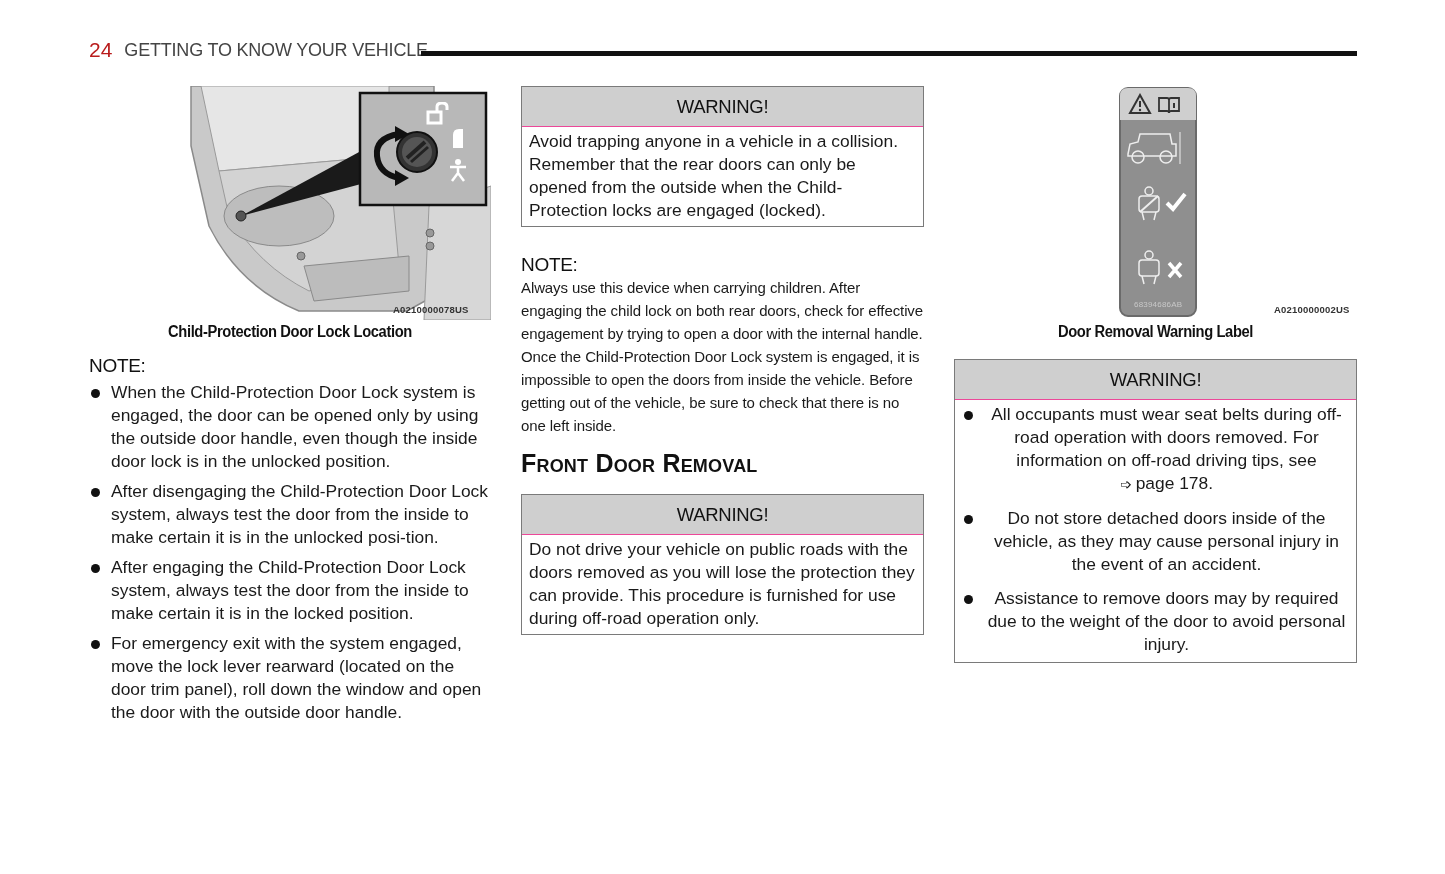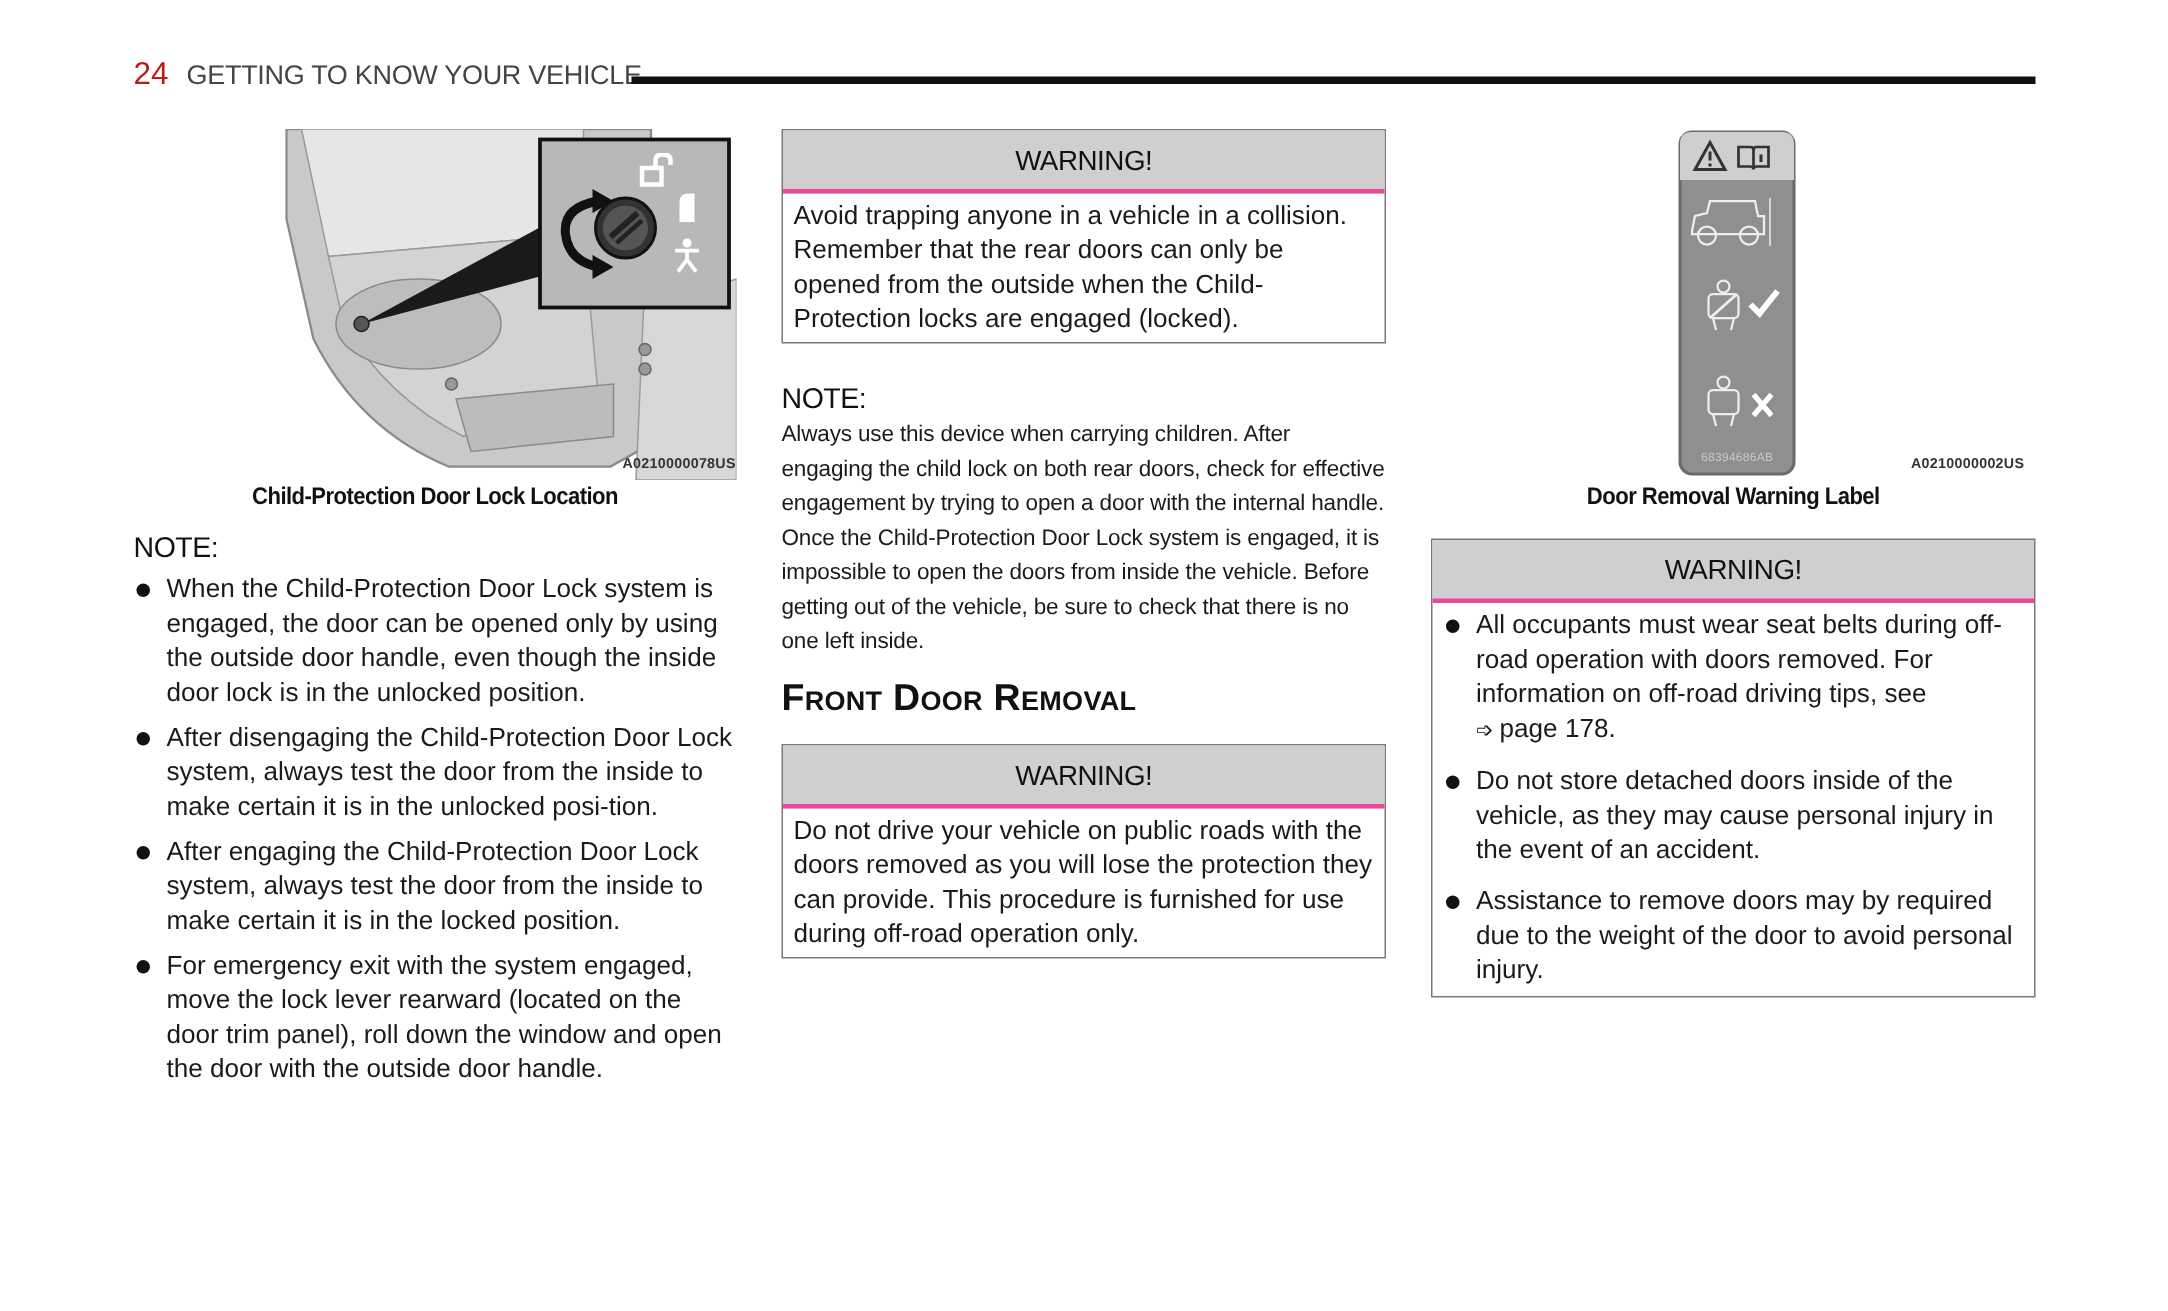--- a/index.html
+++ b/index.html
@@ -19,24 +19,24 @@
   .caption { font-family:"Liberation Sans", sans-serif; font-weight:bold; font-size:16px;
              text-align:center; color:#111; letter-spacing:-0.4px; transform:scaleX(0.92); }
 
   .note-label { font-size:19px; color:#111; margin:0; letter-spacing:-0.3px; }
   .body-text { font-size:15px; line-height:23px; color:#1a1a1a; letter-spacing:-0.1px; }
   ul.bullets { list-style:none; margin:0; padding:0; }
   ul.bullets li { position:relative; padding-left:22px; font-size:17.4px; line-height:23px; margin-bottom:7px; }
   ul.bullets li .dot { position:absolute; left:2px; top:8px; width:9px; height:9px; border-radius:50%; background:#111; }
 
   .warn-box { border:1px solid #7a7a7a; background:#fff; }
-  .warn-head { background:#cfcfcf; border-bottom:3px solid #ec4899; text-align:center;
+  .warn-head { background:#cfcfcf; border-bottom:1px solid #ec4899; text-align:center;
                font-size:18.5px; height:39px; line-height:40px; color:#111; letter-spacing:-0.3px; }
   .warn-body { padding:3px 7px 4px 7px; font-size:17.4px; line-height:23px; }
-  .warn-body ul.bullets li { margin-bottom:11px; }
+  .warn-body ul.bullets li { margin-bottom:11px;text-align:center; }
   .warn-body ul.bullets li:last-child { margin-bottom:2px; }
 
   .h2 { font-family:Liberation Sans, sans-serif; font-weight:bold; font-size:25px; color:#111;
         font-variant:small-caps; letter-spacing:0.2px; margin:0; }
 
   .img-code { position:absolute; font-size:9.5px; font-weight:bold; color:#333; letter-spacing:0.2px; }
   .ref-arrow { font-size:14px; margin-right:4px; }
 </style>
 </head>
 <body>
@@ -83,21 +83,21 @@
       <rect x="2" y="10" width="13" height="11" fill="none" stroke="#fff" stroke-width="3"></rect>
       <path d="M11 10 V5 Q11 1 16 1 Q21 1 21 5 V8" fill="none" stroke="#fff" stroke-width="3"></path>
     </svg>
     <svg width="14" height="20" viewBox="0 0 14 20" style="position:absolute;left:362px;top:42px;">
       <path d="M2 20 V7 Q2 1 8 1 H12 V20 Z" fill="#fff"></path>
     </svg>
     <svg width="22" height="24" viewBox="0 0 22 24" style="position:absolute;left:358px;top:72px;">
       <circle cx="11" cy="4" r="3" fill="#fff"></circle>
       <path d="M3 9 L19 9 M11 8 V15 M11 15 L5 23 M11 15 L17 23" stroke="#fff" stroke-width="2.5" fill="none"></path>
     </svg>
-    <span class="img-code" style="left:326px;top:218px;">A0210000078US</span>
+    <span class="img-code" style="left:304px;top:218px;">A0210000078US</span>
   </div>
   <div class="caption" style="margin-top:3px;">Child-Protection Door Lock Location</div>
 
   <p class="note-label" style="margin-top:14px;margin-bottom:4px;">NOTE:</p>
   <ul class="bullets">
     <li><span class="dot"></span><span>When the Child-Protection Door Lock system is engaged, the door can be opened only by using the outside door handle, even though the inside door lock is in the unlocked position.</span></li>
     <li><span class="dot"></span><span>After disengaging the Child-Protection Door Lock system, always test the door from the inside to make certain it is in the unlocked posi-tion.</span></li>
     <li><span class="dot"></span><span>After engaging the Child-Protection Door Lock system, always test the door from the inside to make certain it is in the locked position.</span></li>
     <li><span class="dot"></span><span>For emergency exit with the system engaged, move the lock lever rearward (located on the door trim panel), roll down the window and open the door with the outside door handle.</span></li>
   </ul>

